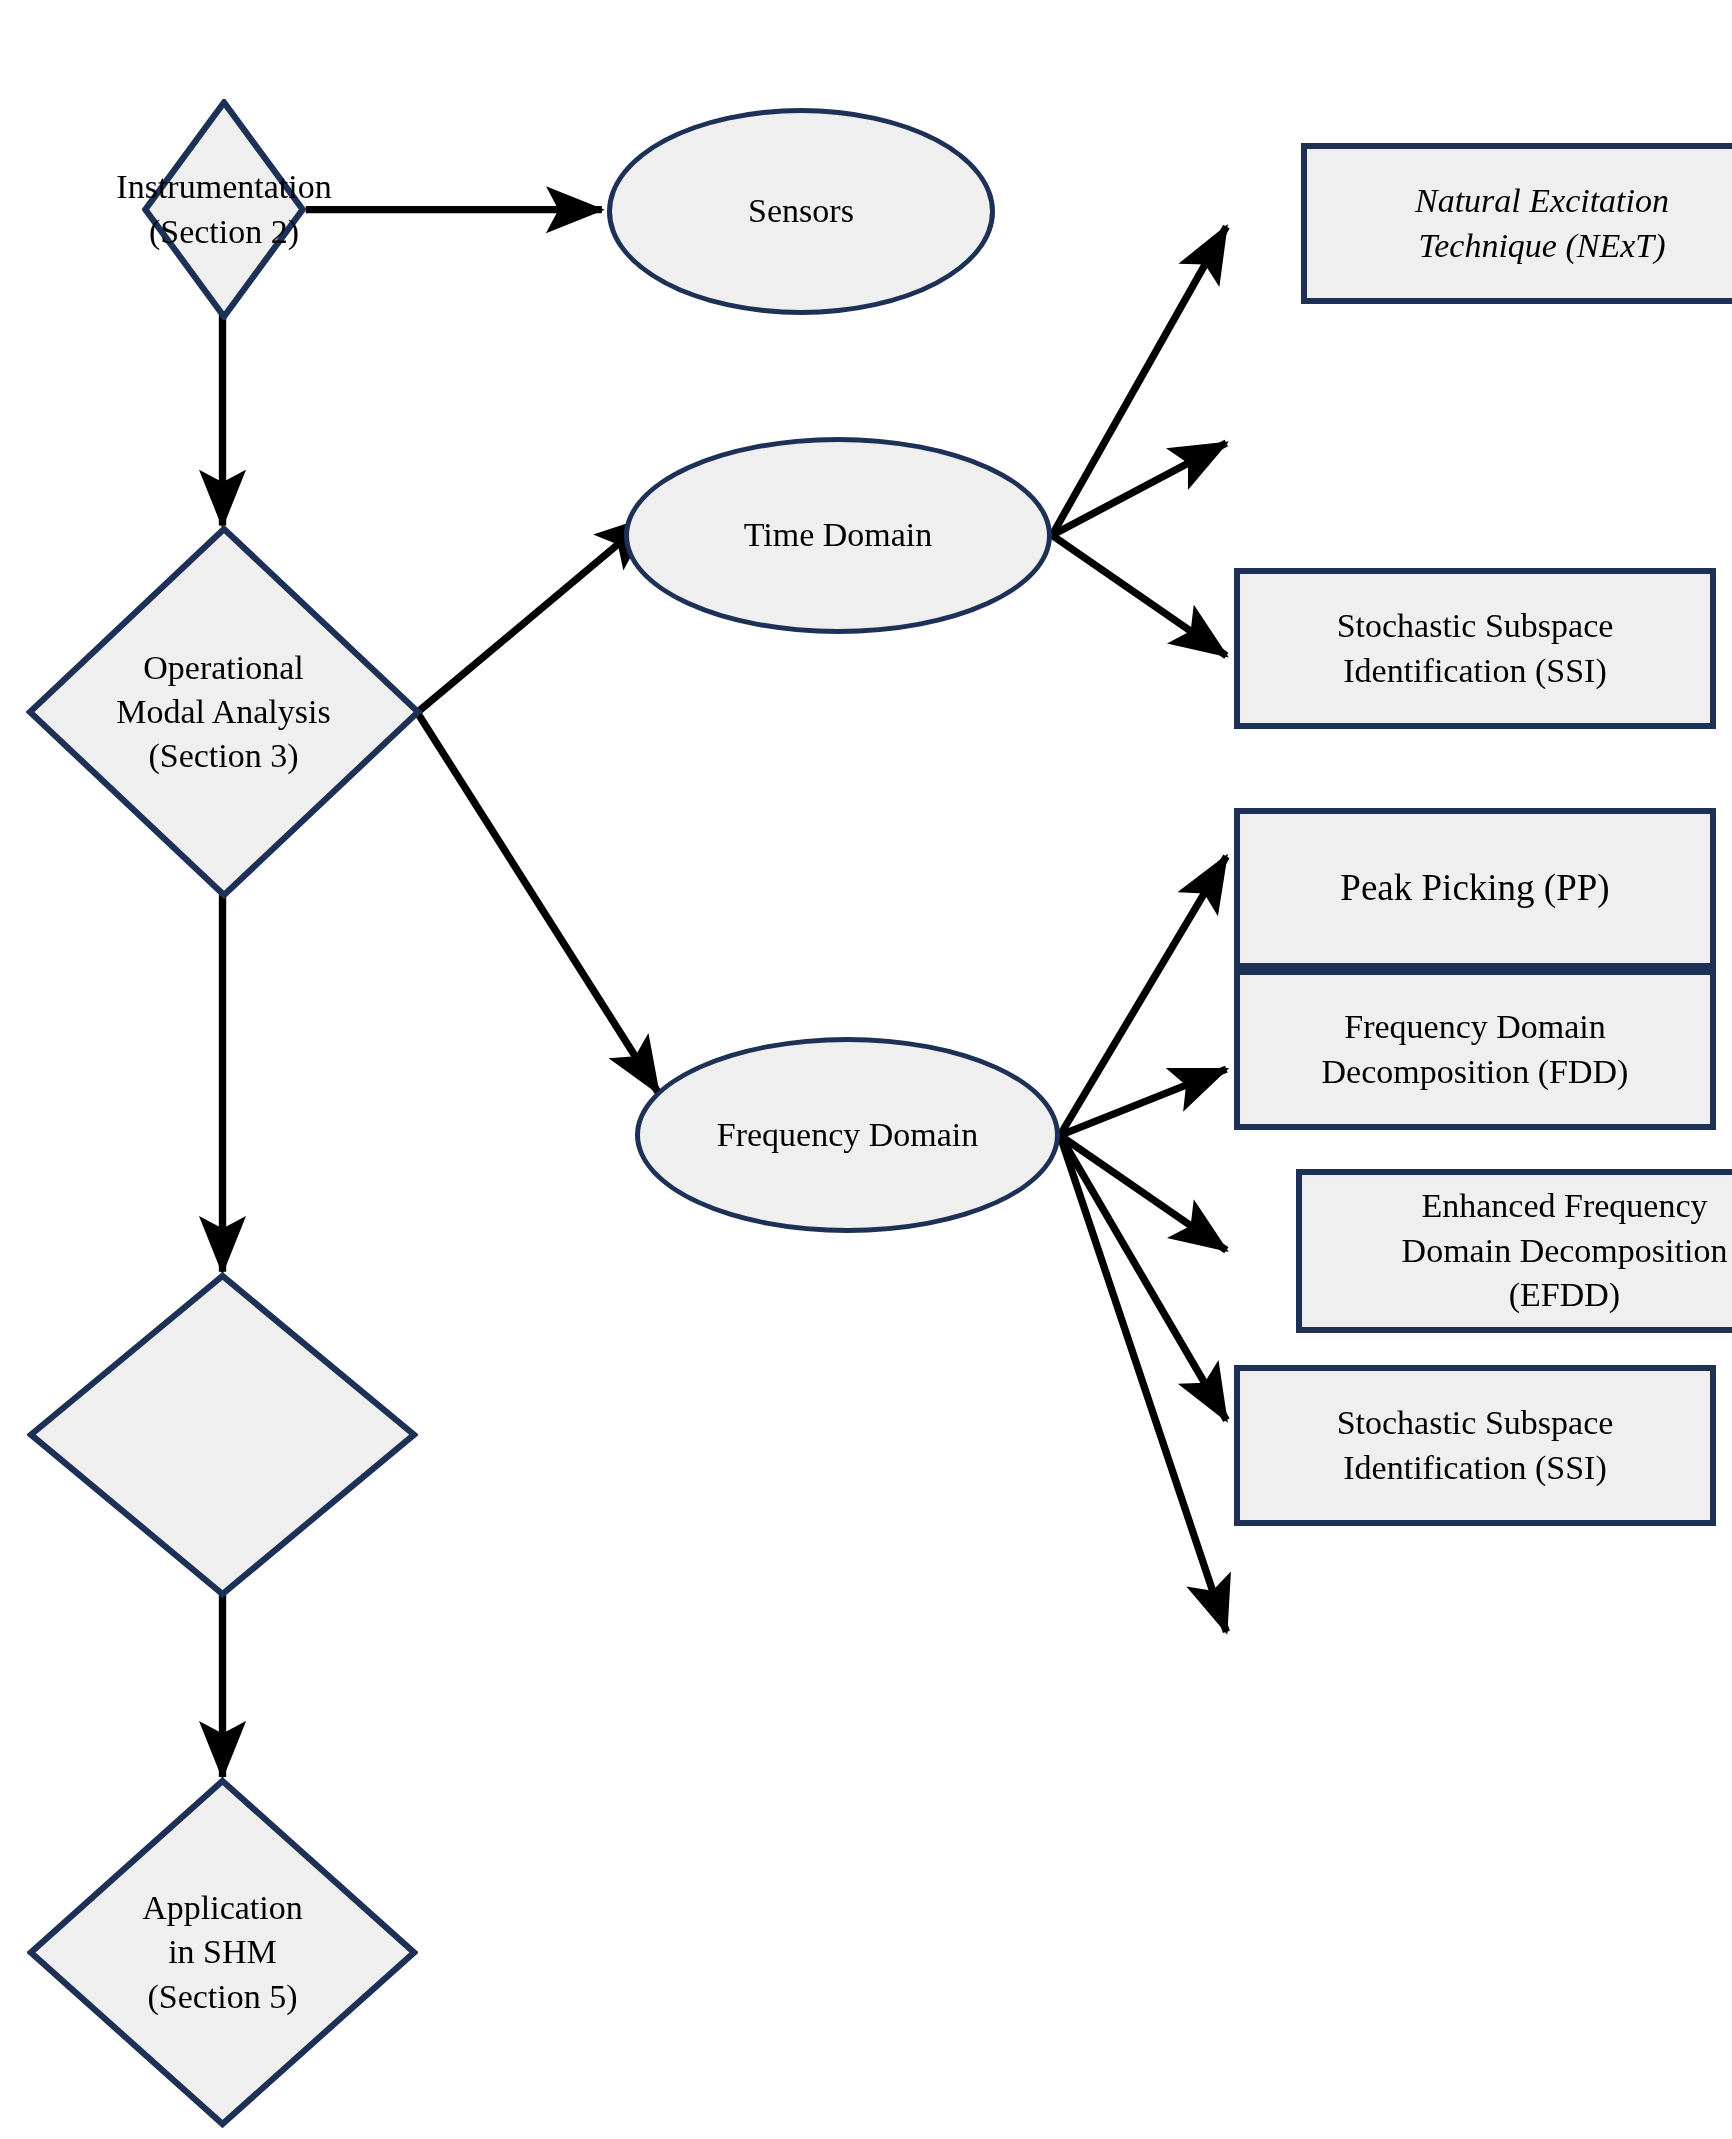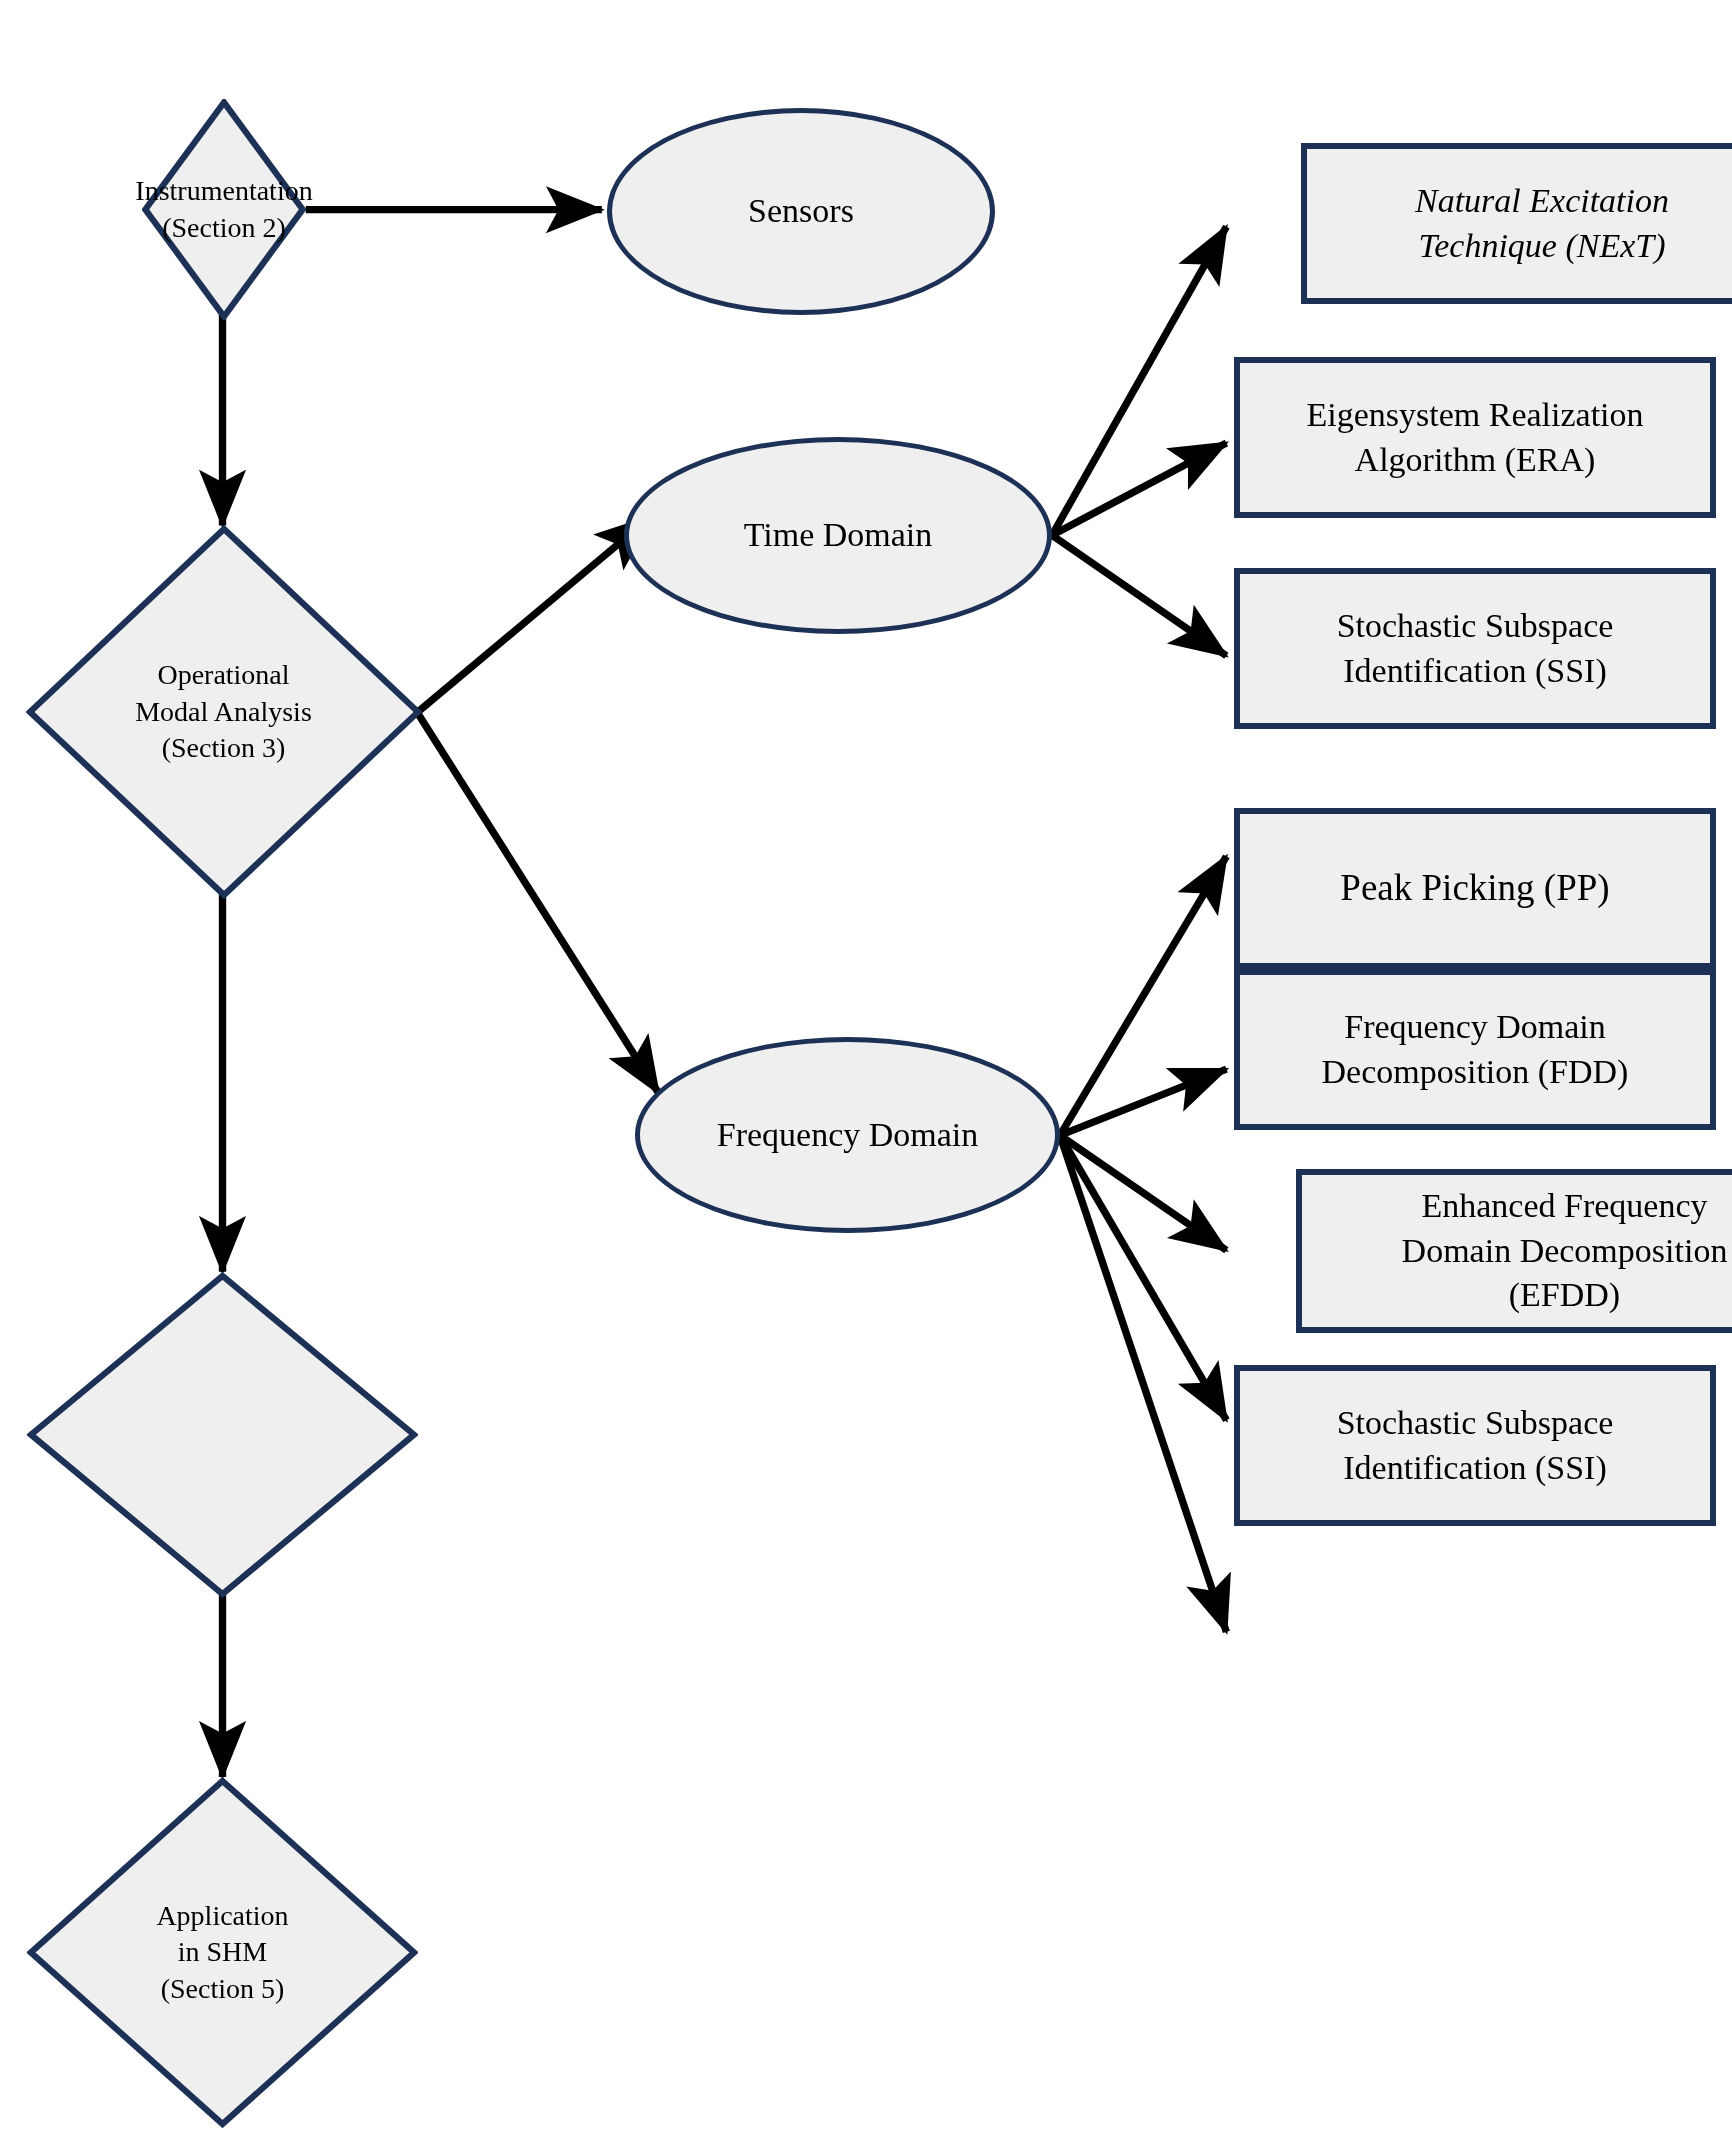--- a/index.html
+++ b/index.html
@@ -19,21 +19,21 @@
 
   .ellipse{display:flex;align-items:center;justify-content:center;
            background:#efefef;border:5.1px solid #1c3155;border-radius:50%;}
   .ellipse .elabel{text-align:left;line-height:1.25;white-space:pre-line;position:relative;z-index:3;}
 
   .box{display:flex;align-items:center;justify-content:center;
        background:#efefef;border:6.2px solid #1c3155;}
   .box .blabel{text-align:center;line-height:1.32;white-space:pre-line;}
 
   
-  .fs-diamond{font-size:28px;}
+  .fs-diamond{font-size:34px;}
   .fs-ellipse{font-size:34px;}
   .fs-box{font-size:34px;}
   .fs-box-lg{font-size:37px;}
 </style>
 </head>
 <body>
 
 <div id="canvas">
 
   <svg class="edges" viewBox="0 0 3059 3779">
@@ -111,24 +111,20 @@
 
   <div class="node ellipse fs-ellipse" style="left:635px;top:1037px;width:425px;height:196px;">
     <div class="elabel">Frequency Domain</div>
   </div>
 
   <div class="node box" style="left:1301px;top:143px;width:482px;height:161px;font-style:italic;">
     <div class="blabel fs-box">Natural Excitation
 Technique (NExT)</div>
   </div>
 
-  <div class="node box" style="left:1234px;top:357px;width:482px;height:161px;">
-    <div class="blabel fs-box">Eigensystem Realization
-Algorithm (ERA)</div>
-  </div>
 
   <div class="node box" style="left:1234px;top:568px;width:482px;height:161px;">
     <div class="blabel fs-box">Stochastic Subspace
 Identification (SSI)</div>
   </div>
 
   <div class="node box" style="left:1234px;top:770px;width:482px;height:161px;margin-top:38px;">
     <div class="blabel fs-box-lg">Peak Picking (PP)</div>
   </div>
 

